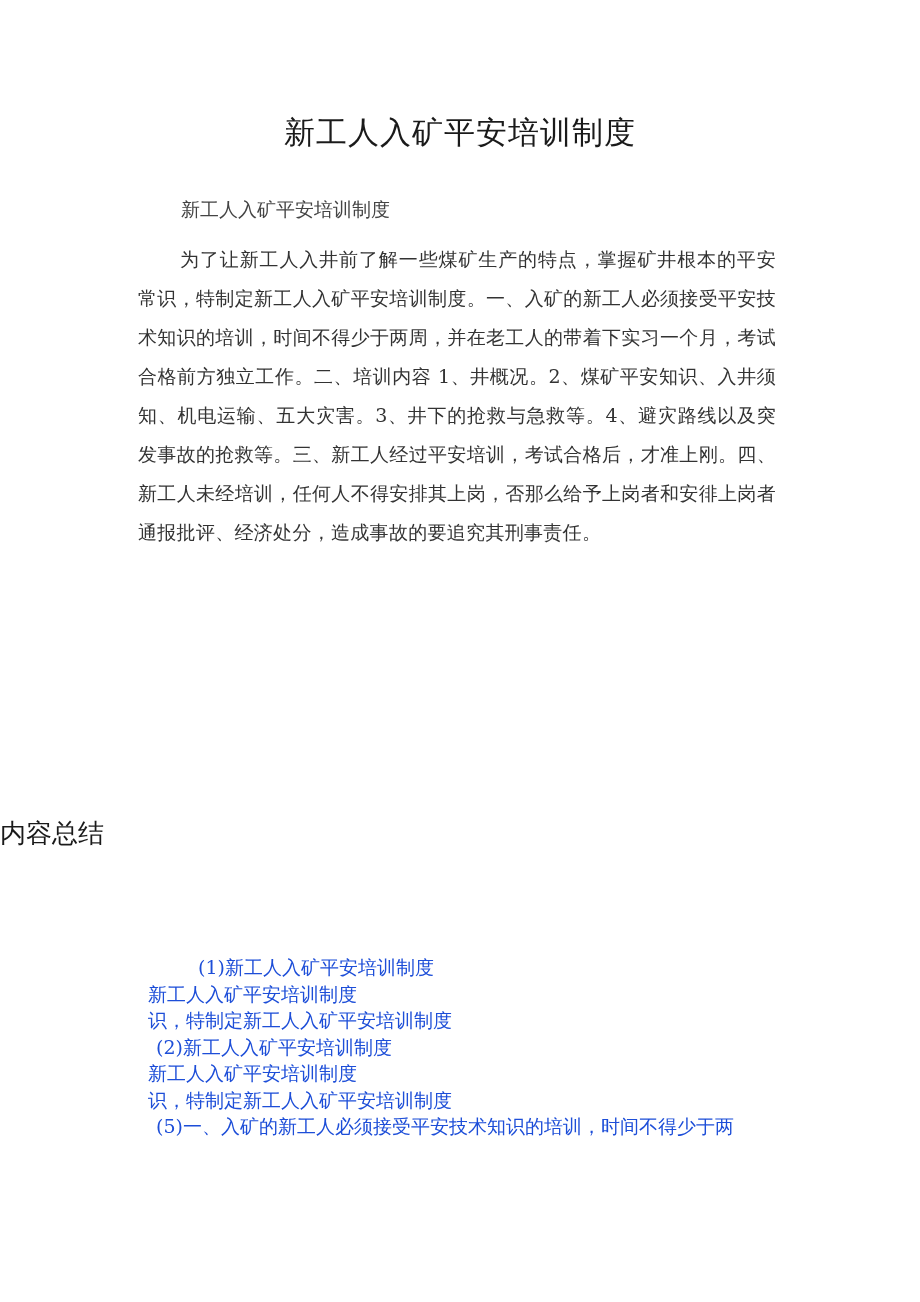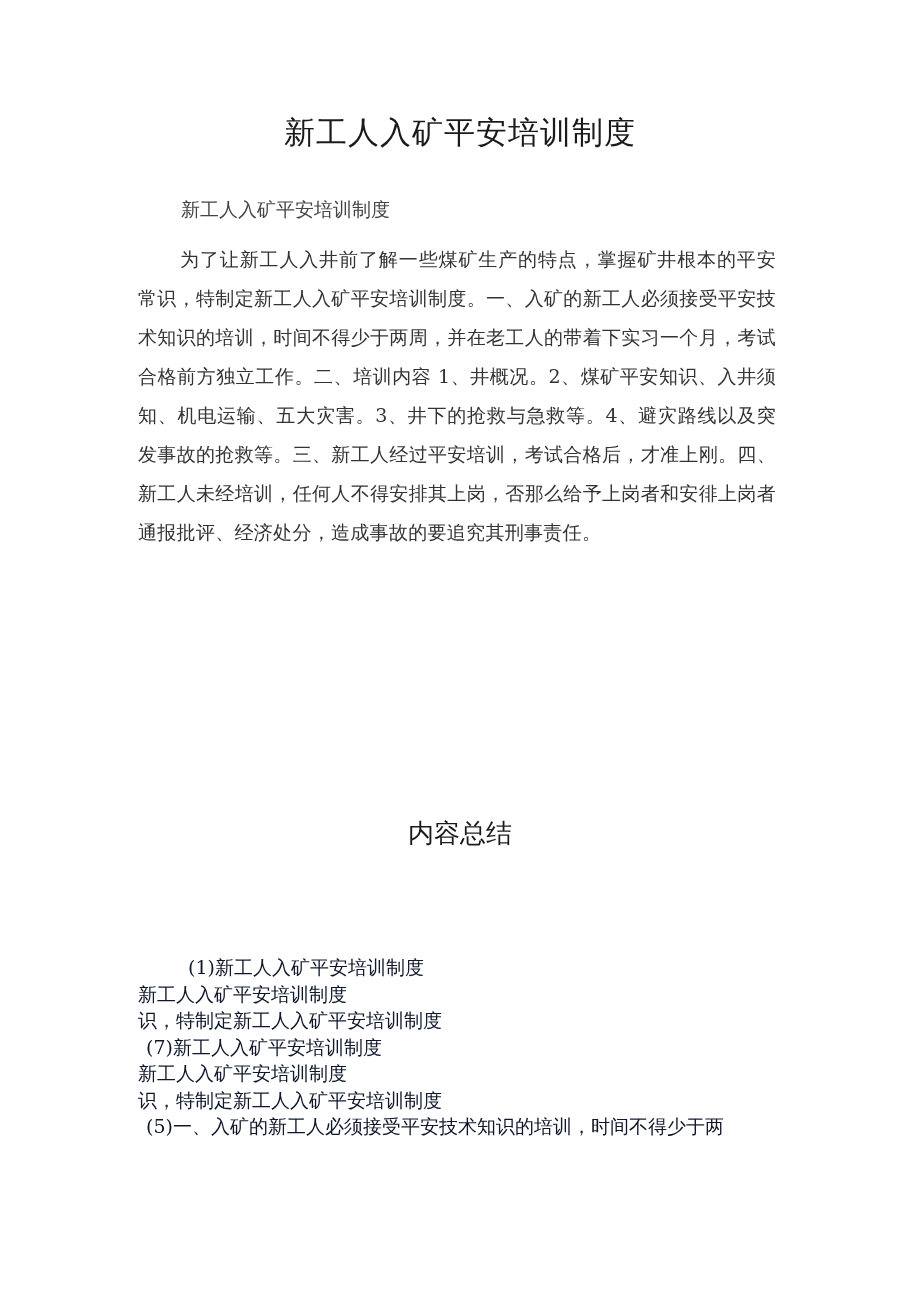--- a/index.html
+++ b/index.html
@@ -54,34 +54,34 @@
     margin: 0;
     text-indent: 42px;
     text-align: justify;
     letter-spacing: 0.3px;
   }
   .summary-title {
     position: absolute;
     top: 816px;
     left: 0;
     width: 920px;
-    text-align: center;
+    text-align: left;
     font-size: 26px;
     color: #1a1a1a;
     margin: 0;
     font-weight: normal;
   }
   .summary {
     position: absolute;
     top: 954px;
-    left: 138px;
+    left: 148px;
     width: 640px;
     font-size: 19px;
     line-height: 26.5px;
-    color: #0f172a;
+    color: #1d4ed8;
   }
   .summary .line {
     display: block;
     white-space: nowrap;
   }
   .summary .indent-1 { padding-left: 50px; }
   .summary .indent-2 { padding-left: 8px; }
 </style>
 </head>
 <body>
@@ -90,18 +90,18 @@
   <h1 class="doc-title">新工人入矿平安培训制度</h1>
   <p class="subtitle">新工人入矿平安培训制度</p>
   <p class="body-text">为了让新工人入井前了解一些煤矿生产的特点，掌握矿井根本的平安常识，特制定新工人入矿平安培训制度。一、入矿的新工人必须接受平安技术知识的培训，时间不得少于两周，并在老工人的带着下实习一个月，考试合格前方独立工作。二、培训内容 1、井概况。2、煤矿平安知识、入井须知、机电运输、五大灾害。3、井下的抢救与急救等。4、避灾路线以及突发事故的抢救等。三、新工人经过平安培训，考试合格后，才准上刚。四、新工人未经培训，任何人不得安排其上岗，否那么给予上岗者和安徘上岗者通报批评、经济处分，造成事故的要追究其刑事责任。</p>
 
   <h2 class="summary-title">内容总结</h2>
 
   <div class="summary">
     <span class="line indent-1">(1)新工人入矿平安培训制度</span>
     <span class="line">新工人入矿平安培训制度</span>
     <span class="line">识，特制定新工人入矿平安培训制度</span>
-    <span class="line indent-2">(7)新工人入矿平安培训制度</span>
+    <span class="line indent-2">(2)新工人入矿平安培训制度</span>
     <span class="line">新工人入矿平安培训制度</span>
     <span class="line">识，特制定新工人入矿平安培训制度</span>
     <span class="line indent-2">(5)一、入矿的新工人必须接受平安技术知识的培训，时间不得少于两</span>
   </div>
 </div>
 
 </body></html>

